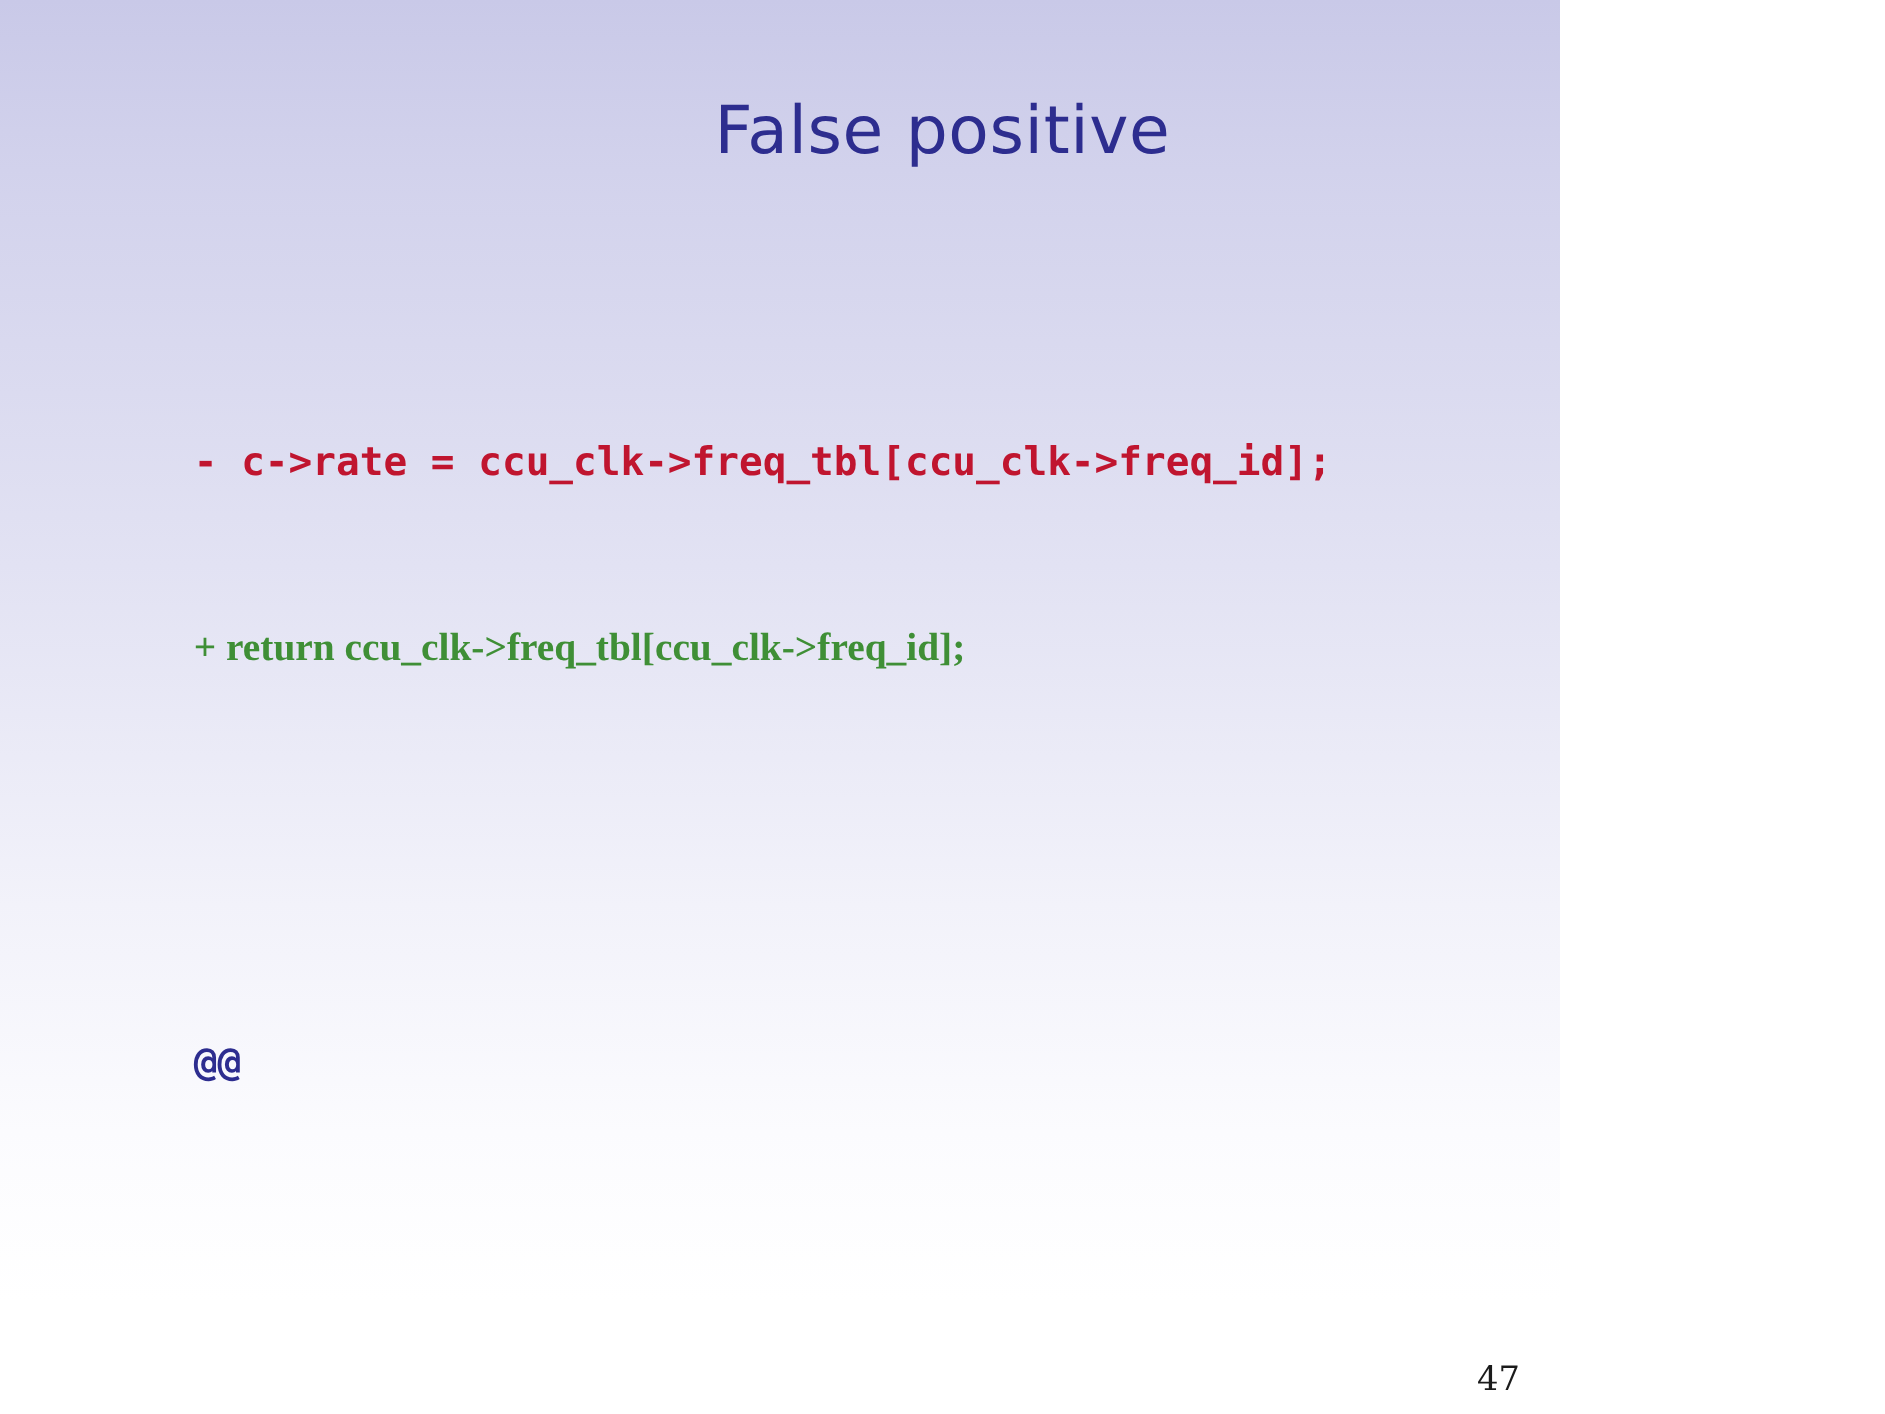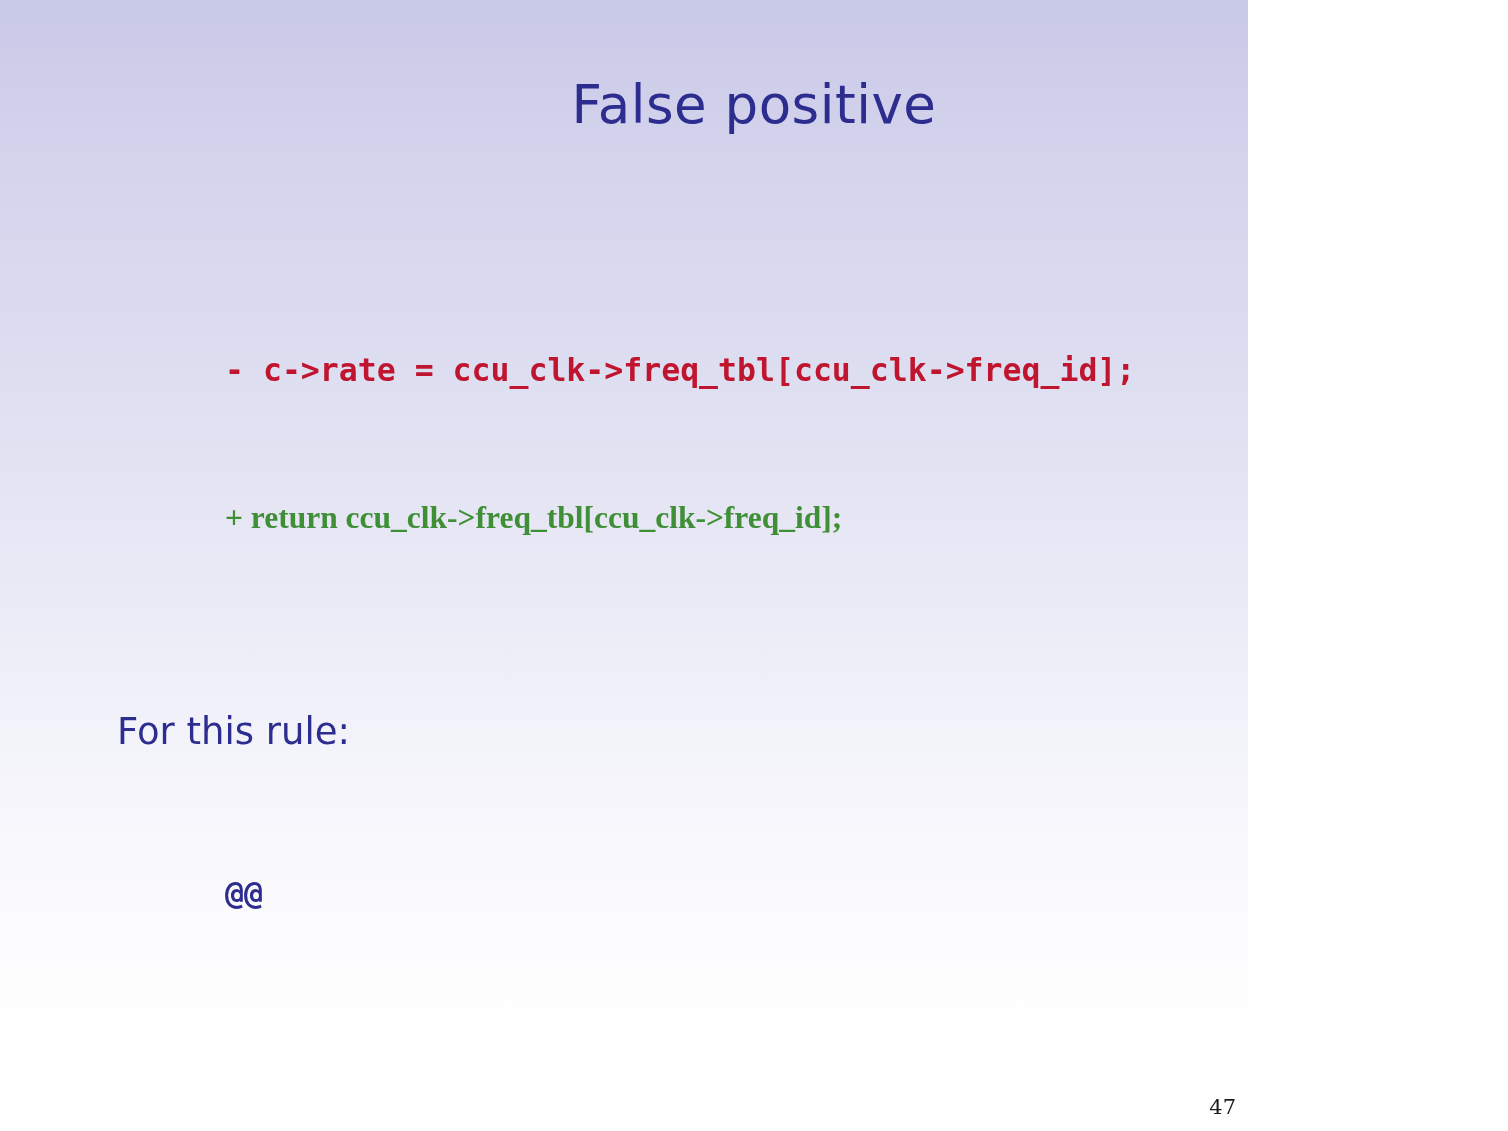--- a/index.html
+++ b/index.html
@@ -52,21 +52,21 @@
 
   
   .code-block {
     font-family: "DejaVu Sans Mono", monospace;
     font-size: 31.5px;
     line-height: 49px;
     white-space: pre;
   }
 
   .code-block.indent-1 {
-    margin-left: 108px;
+    margin-left: 38px;
   }
 
   .code-line {
     white-space: pre;
   }
 
   .c-red    { color: #c0152f; }
   .c-green  { color: #3f8f36; font-family: Liberation Serif, serif; }
   .c-navy   { color: #2d2d8f; }
   .bold     { font-weight: bold; }
@@ -78,44 +78,43 @@
     font-weight: 400;
     color: #2d2d8f;
     white-space: pre;
   }
 
   .gap-lg  { height: 70px; }
   .gap-sm  { height: 18px; }
 
   .page-number {
     position: absolute;
-    right: 12px;
+    right: 32px;
     bottom: 12px;
     font-family: "DejaVu Serif", serif;
-    font-size: 21px;
+    font-size: 27px;
     color: #1b1b1b;
   }
 </style>
 </head>
 <body>
 
 <div class="slide">
 
   <div class="slide-title">False positive</div>
 
   <div class="content">
 
     <div class="code-block indent-1">
       <div class="code-line c-red bold">- c-&gt;rate = ccu_clk-&gt;freq_tbl[ccu_clk-&gt;freq_id];</div>
       <div class="code-line c-green bold">+ return ccu_clk-&gt;freq_tbl[ccu_clk-&gt;freq_id];</div>
     </div>
 
     <div class="gap-lg"></div>
 
-    <div class="prose">For this rule:</div>
 
     <div class="gap-sm"></div>
 
     <div class="code-block indent-1">
       <div class="code-line c-navy bold">@@</div>
       
       
       
       
       

